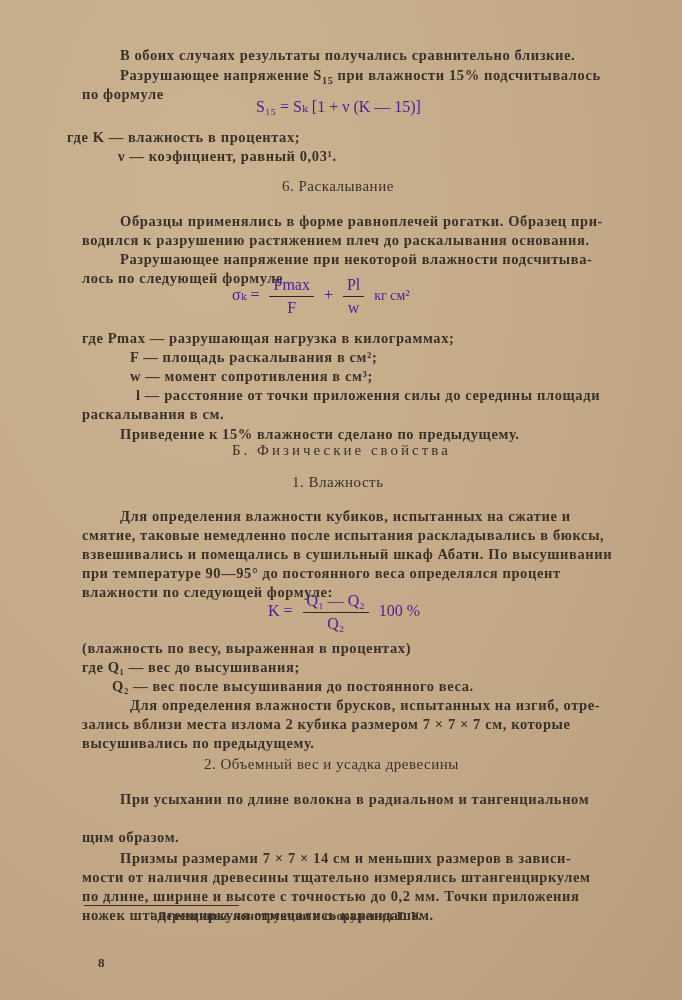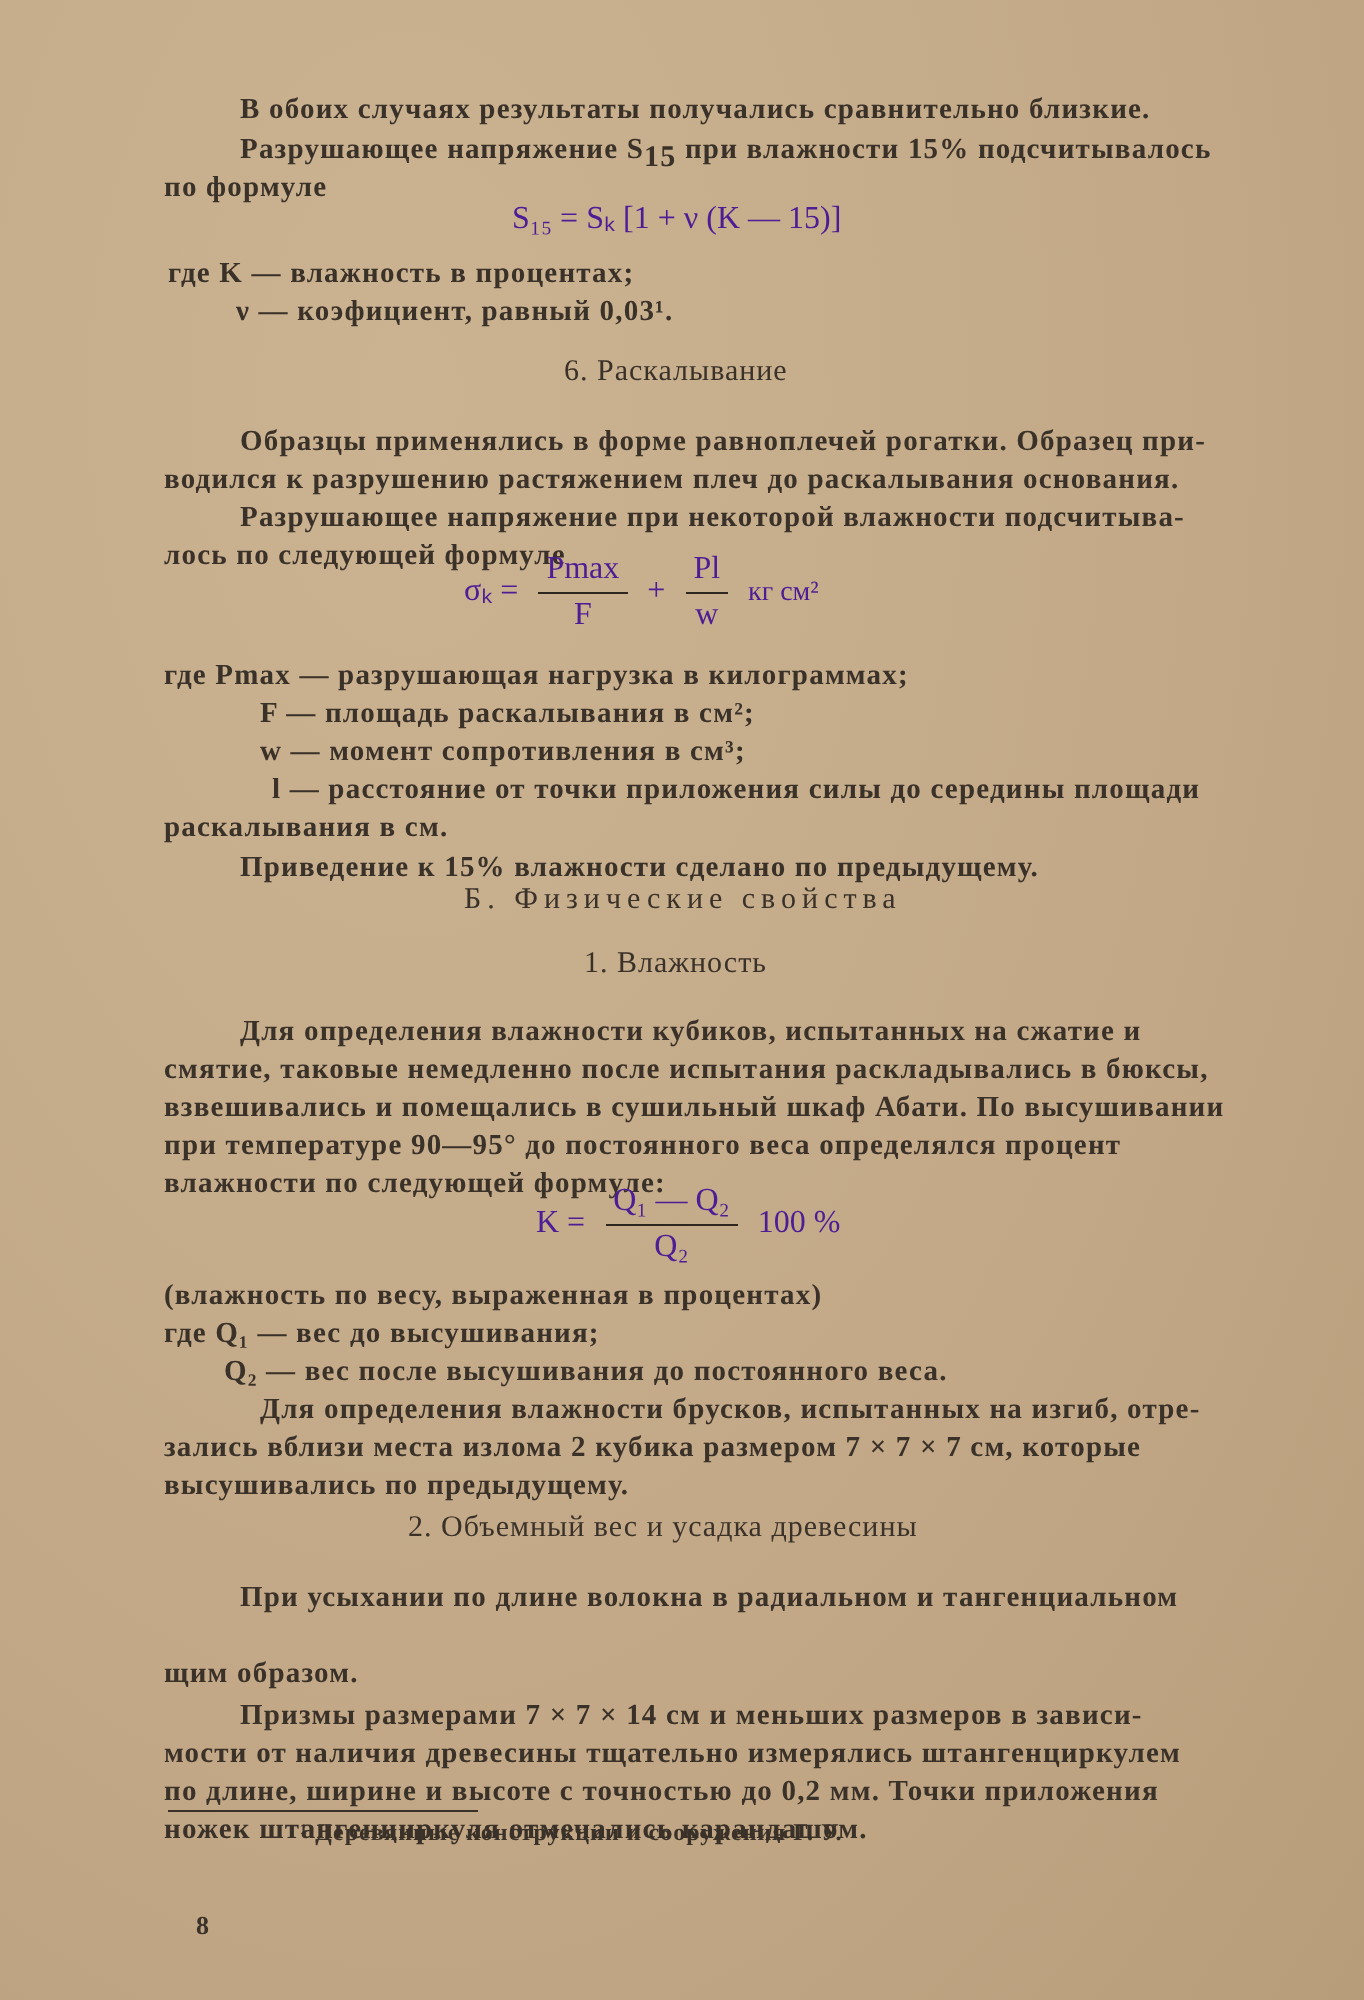--- a/index.html
+++ b/index.html
@@ -4,47 +4,47 @@
 <style>
   html, body { margin: 0; padding: 0; }
   body {
     width: 682px; height: 1000px; overflow: hidden;
     background: #c4ab88;
     background-image: radial-gradient(ellipse at 30% 20%, #cbb392 0%, #c2a886 60%, #b89d7b 100%);
     font-family: "Liberation Serif", "DejaVu Serif", serif;
     color: #2e2720;
     position: relative;
   }
-  .page { position: absolute; left: 0; top: 0; width: 682px; height: 1000px; font-family: Liberation Serif, serif; }
+  .page { position: absolute; left: 0; top: 0; width: 682px; height: 1000px; }
   .line {
     position: absolute; white-space: nowrap; font-size: 14.5px; letter-spacing: 0.6px;
     font-weight: bold; color: #3a3129;
   }
   .just { display: flex; justify-content: space-between; width: 545px; }
   .heading { position: absolute; font-size: 15px; letter-spacing: 0.5px; color: #3a3129; white-space: nowrap; }
   .spaced { letter-spacing: 3px; }
   .formula { position: absolute; font-size: 16px; color: #4c1d95; white-space: nowrap; }
   .frac { display: inline-block; vertical-align: middle; text-align: center; margin: 0 6px; }
   .frac .num { display: block; border-bottom: 1px solid #2e2720; padding: 0 4px 2px; }
   .frac .den { display: block; padding-top: 2px; }
-  sub, sup { font-size: 15px; }
+  sub, sup { font-size: 10px; }
   .rule { position: absolute; height: 1px; background: #3a3129; }
   .footnote { position: absolute; font-size: 12px; font-weight: bold; letter-spacing: 0.5px; color: #3a3129; white-space: nowrap; padding-left: 28px; }
   .pagenum { position: absolute; font-size: 13px; font-weight: bold; color: #3a3129; }
 </style>
 </head>
 <body>
 
 <div class="page">
 
   <div class="line" style="left:120px;top:47px;">В обоих случаях результаты получались сравнительно близкие.</div>
   <div class="line" style="left:120px;top:67px;"><span>Разрушающее напряжение S</span><sub>15</sub><span> при влажности 15% подсчитывалось</span></div>
   <div class="line" style="left:82px;top:86px;">по формуле</div>
   <div class="formula" style="left:256px;top:97px;">S₁₅ = Sₖ  [1 + ν (K — 15)]</div>
-  <div class="line" style="left:84px;top:129px;">где K — влажность в процентах;</div>
+  <div class="line" style="left:67px;top:129px;">где K — влажность в процентах;</div>
   <div class="line" style="left:118px;top:148px;">ν — коэфициент, равный 0,03¹.</div>
 
   <div class="heading" style="left:282px;top:178px;">6. Раскалывание</div>
 
   <div class="line just" style="left:120px;top:213px;width:502px;">Образцы применялись в форме равноплечей рогатки. Образец при-</div>
   <div class="line" style="left:82px;top:232px;">водился к разрушению растяжением плеч  до раскалывания  основания.</div>
   <div class="line" style="left:120px;top:251px;">Разрушающее напряжение  при некоторой влажности  подсчитыва-</div>
   <div class="line" style="left:82px;top:270px;">лось по следующей формуле</div>
 
   <div class="formula" style="left:232px;top:276px;">

